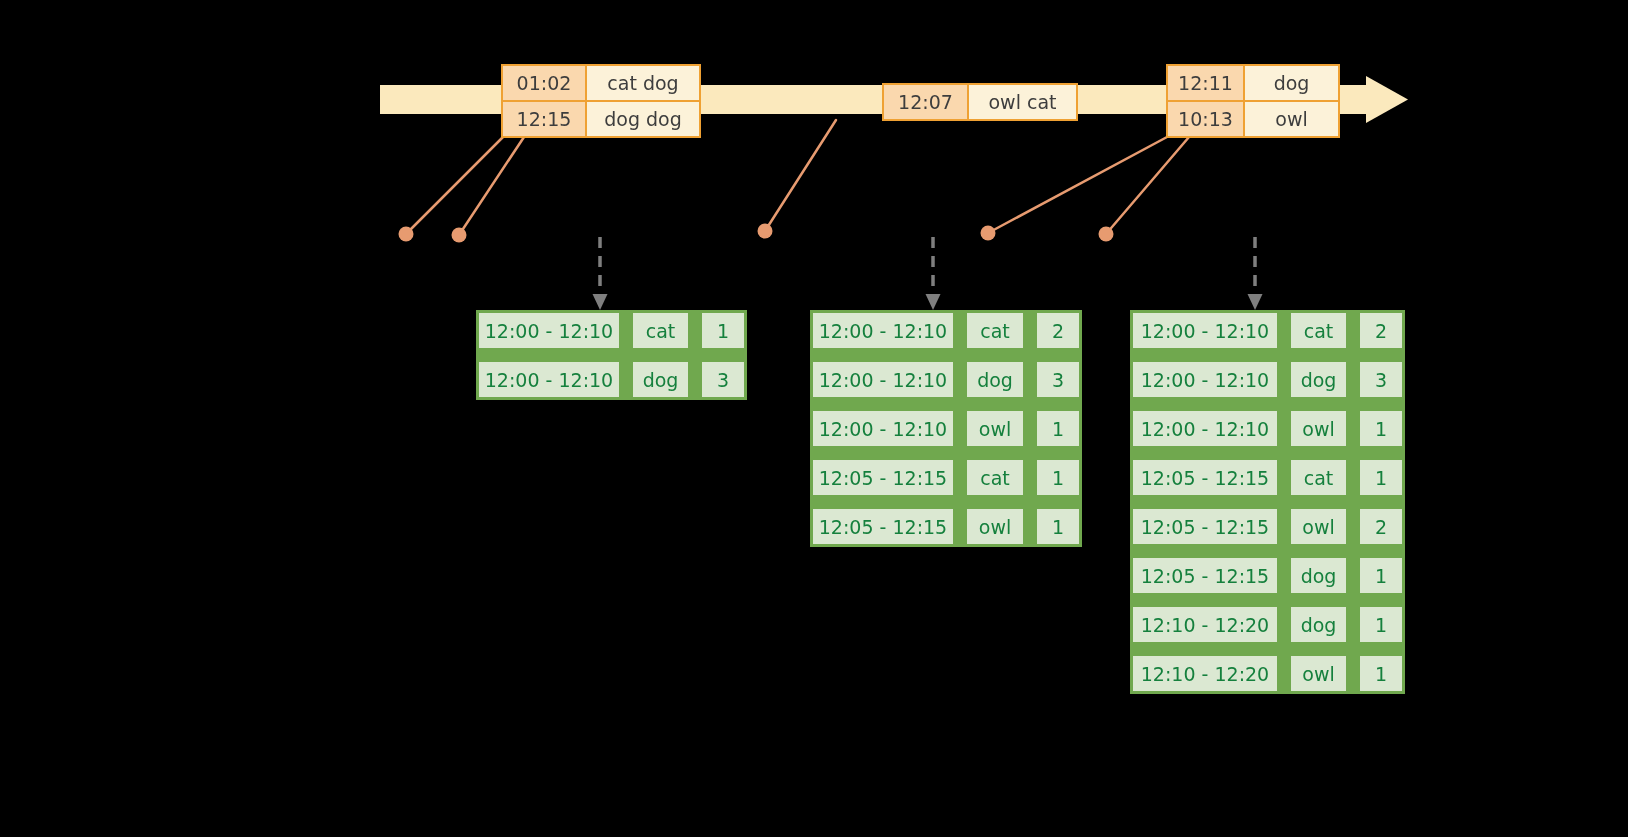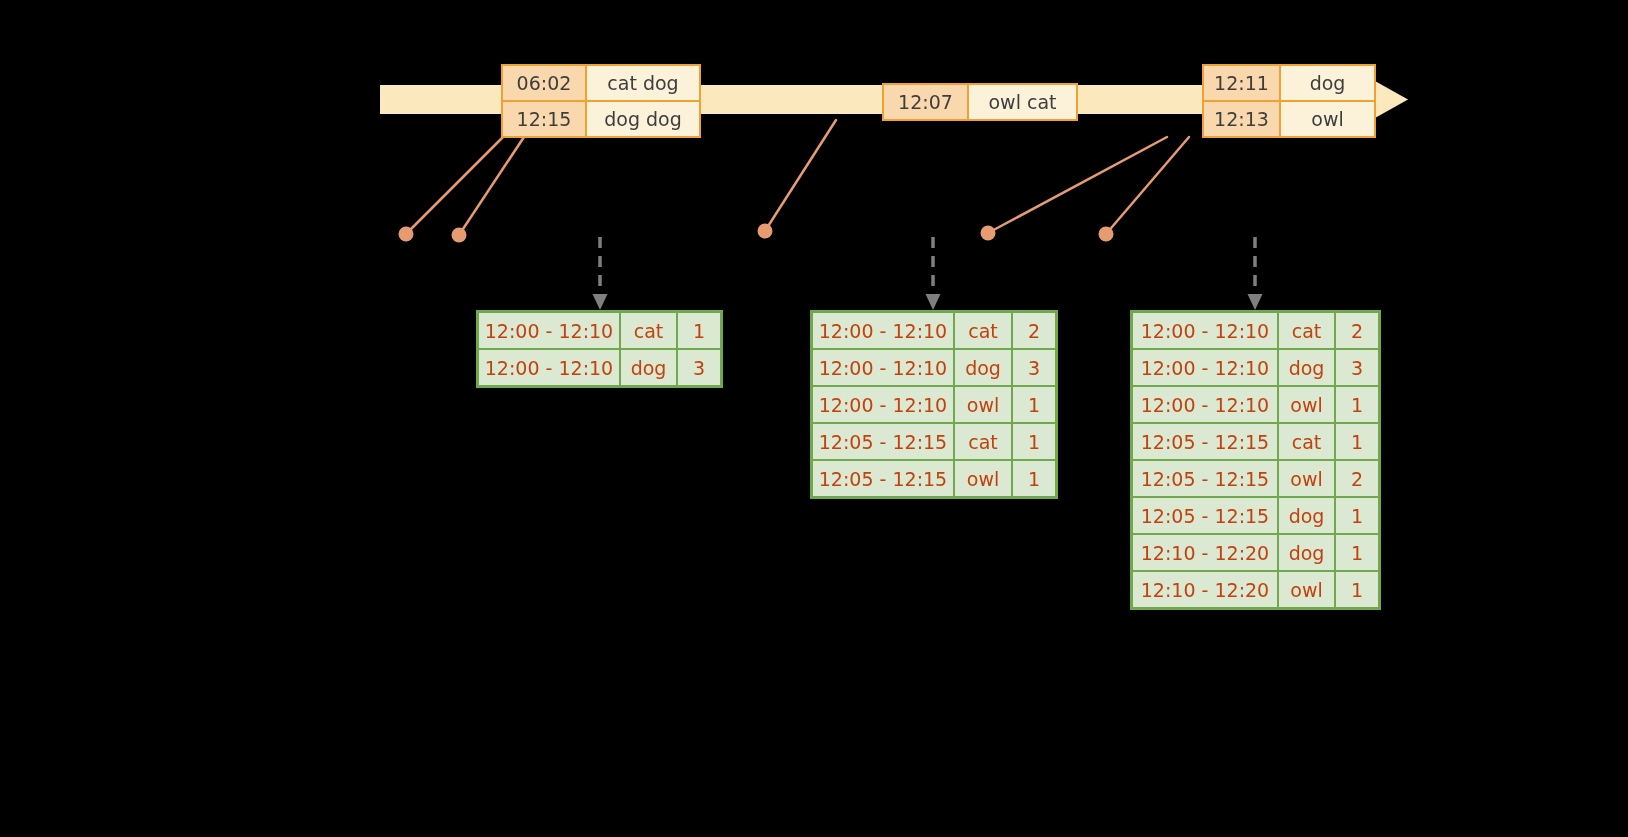--- a/index.html
+++ b/index.html
@@ -37,30 +37,30 @@
   .etable .ecell {
     display: flex;
     align-items: center;
     justify-content: center;
     height: 34px;
   }
   .etable .time  { background: #FAD8AE; }
   .etable .words { background: #FCF2D9; }
   .et1 { left: 501px;  top: 64px; grid-template-columns: 82px 112px; }
   .et2 { left: 882px;  top: 83px; grid-template-columns: 83px 107px; }
-  .et3 { left: 1166px; top: 64px; grid-template-columns: 75px 93px; margin-left: 36px;  }
+  .et3 { left: 1166px; top: 64px; grid-template-columns: 75px 93px;  }
 
   
   .rtable {
     position: absolute;
     display: grid;
-    gap: 2px;
+    gap: 14px;
     border: 3px solid #70A84E;
     background: #70A84E;
-    color: #c2410c;
+    color: #15803d;
     font-size: 19px;
   }
   .rtable .rcell {
     display: flex;
     align-items: center;
     justify-content: center;
     height: 35px;
     background: #DBE8D2;
   }
   .rt1 { left: 476px;  top: 310px; grid-template-columns: 140px 55px 42px; }
@@ -99,35 +99,35 @@
       <line x1="1255" y1="237" x2="1255" y2="296"></line>
     </g>
     <g fill="#7F7F7F">
       <polygon points="600,310 592.5,294 607.5,294"></polygon>
       <polygon points="933,310 925.5,294 940.5,294"></polygon>
       <polygon points="1255,310 1247.5,294 1262.5,294"></polygon>
     </g>
   </svg>
 
   <div class="etable et1">
-    <div class="ecell time">06:02</div>
+    <div class="ecell time">01:02</div>
     <div class="ecell words">cat dog</div>
     <div class="ecell time">12:15</div>
     <div class="ecell words">dog dog</div>
   </div>
 
   <div class="etable et2">
     <div class="ecell time">12:07</div>
     <div class="ecell words">owl cat</div>
   </div>
 
   <div class="etable et3">
     <div class="ecell time">12:11</div>
     <div class="ecell words">dog</div>
-    <div class="ecell time">12:13</div>
+    <div class="ecell time">10:13</div>
     <div class="ecell words">owl</div>
   </div>
 
   <div class="rtable rt1">
     <div class="rcell">12:00 - 12:10</div>
     <div class="rcell">cat</div>
     <div class="rcell">1</div>
 
     <div class="rcell">12:00 - 12:10</div>
     <div class="rcell">dog</div>

